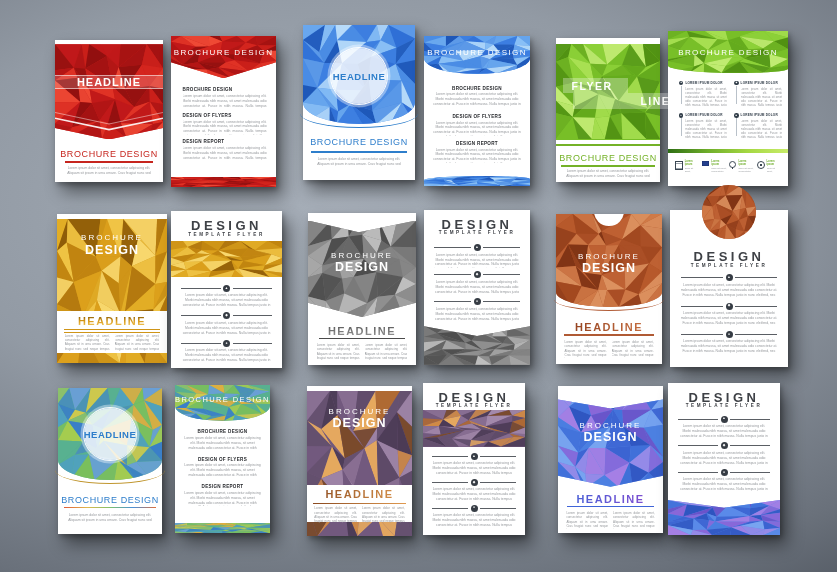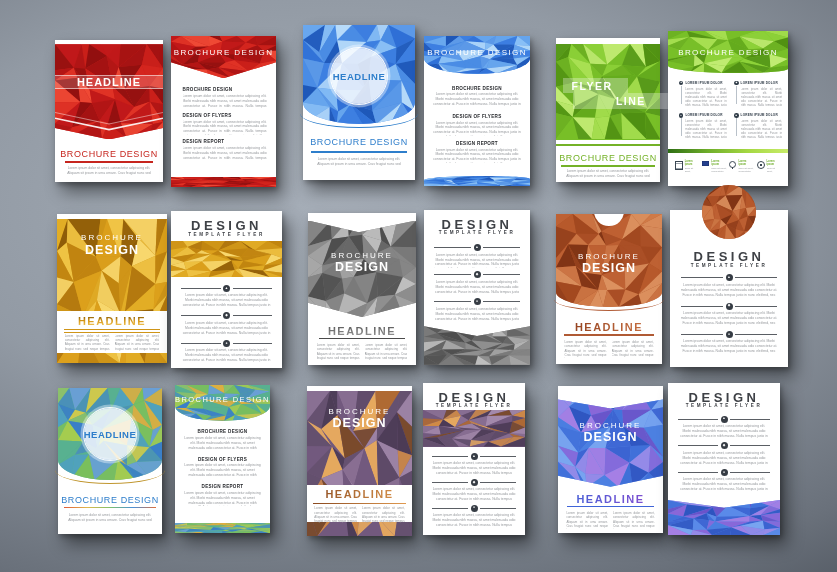--- a/index.html
+++ b/index.html
@@ -590,21 +590,21 @@
           <polygon points="51.9,76.1 63.9,100.0 47.0,100.0" fill="#4f8f12" opacity="0.89"></polygon>
           <polygon points="62.8,72.9 85.6,72.2 86.8,100.0" fill="#4f8f12" opacity="0.98"></polygon>
           <polygon points="62.8,72.9 86.8,100.0 63.9,100.0" fill="#a8e052" opacity="0.84"></polygon>
           <polygon points="85.6,72.2 100.0,75.8 100.0,100.0" fill="#78bf28" opacity="0.86"></polygon>
           <polygon points="85.6,72.2 100.0,100.0 86.8,100.0" fill="#4f8f12" opacity="0.89"></polygon>
         </svg>
       </div>
     <div class="bar" style="top:28%;left:7%;width:54%;height:10.5%;padding-left:8%">
       <span>FLYER</span>
     </div>
-    <div class="bar" style="top:38.5%;left:16%;width:76%;height:10.5%;justify-content:center;padding-left:18%">
+    <div class="bar" style="top:38.5%;left:16%;width:76%;height:10.5%;justify-content:flex-end;padding-left:18%">
       <span>LINE</span>
     </div>
     <div class="rule" style="top:73.5%;left:0;right:0"></div>
     <div class="cover-title" style="top:80%">BROCHURE DESIGN</div>
     <div class="rule" style="top:88%;left:5%;right:5%"></div>
     <p class="micro center abs" style="top:91%;left:8%;right:8%;height:9px">Lorem ipsum dolor sit amet, consectetur adipiscing elit. Aliquam sit ipsum in urna ornare. Cras feugiat nunc sed neque tempus, in semper massa congue.</p>
   </article>
 
   <article class="brochure b-green-inner" style="left: 668px; top: 31px; width: 120px; height: 155px; --accent: #74b227;">
     <div class="poly" style="left: 0px; top: 0px; width: 100%; height: 27%; border-radius: 0px 0px 42% 58% / 0px 0px 10% 18%; background: rgb(120, 191, 40);">

